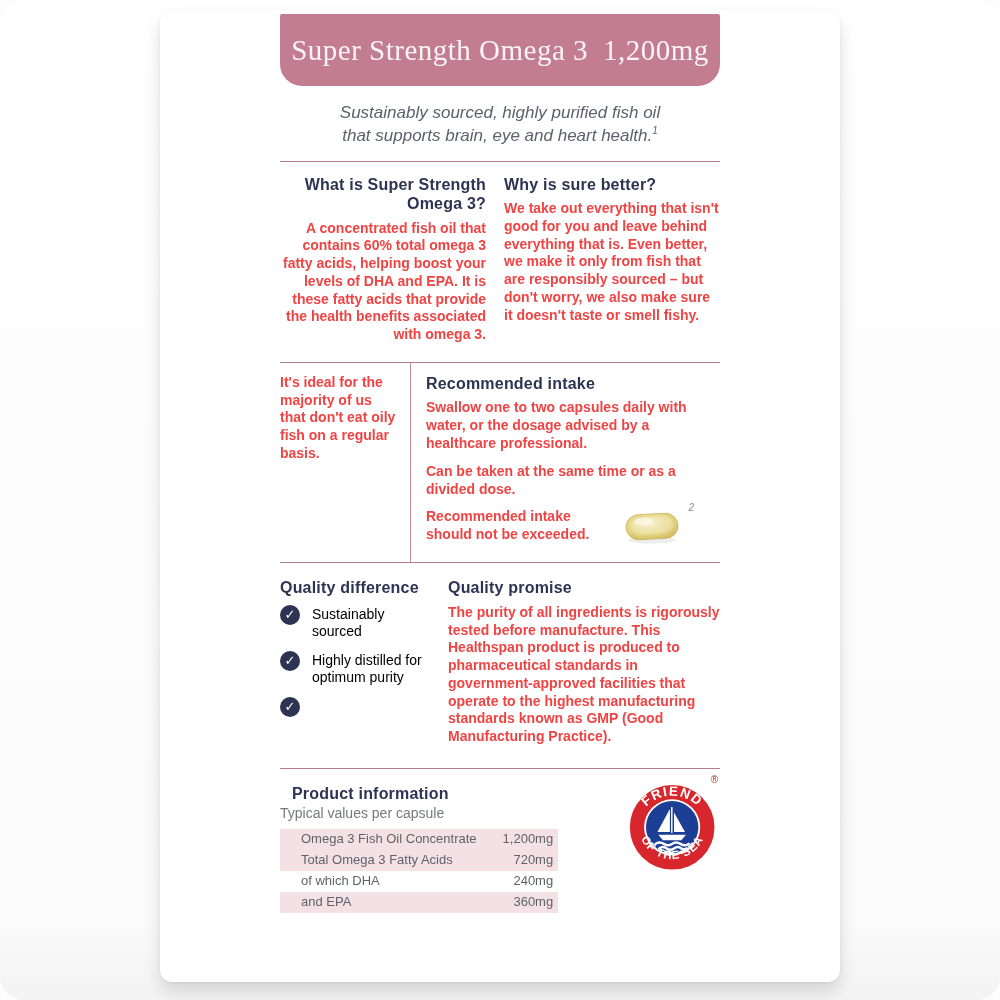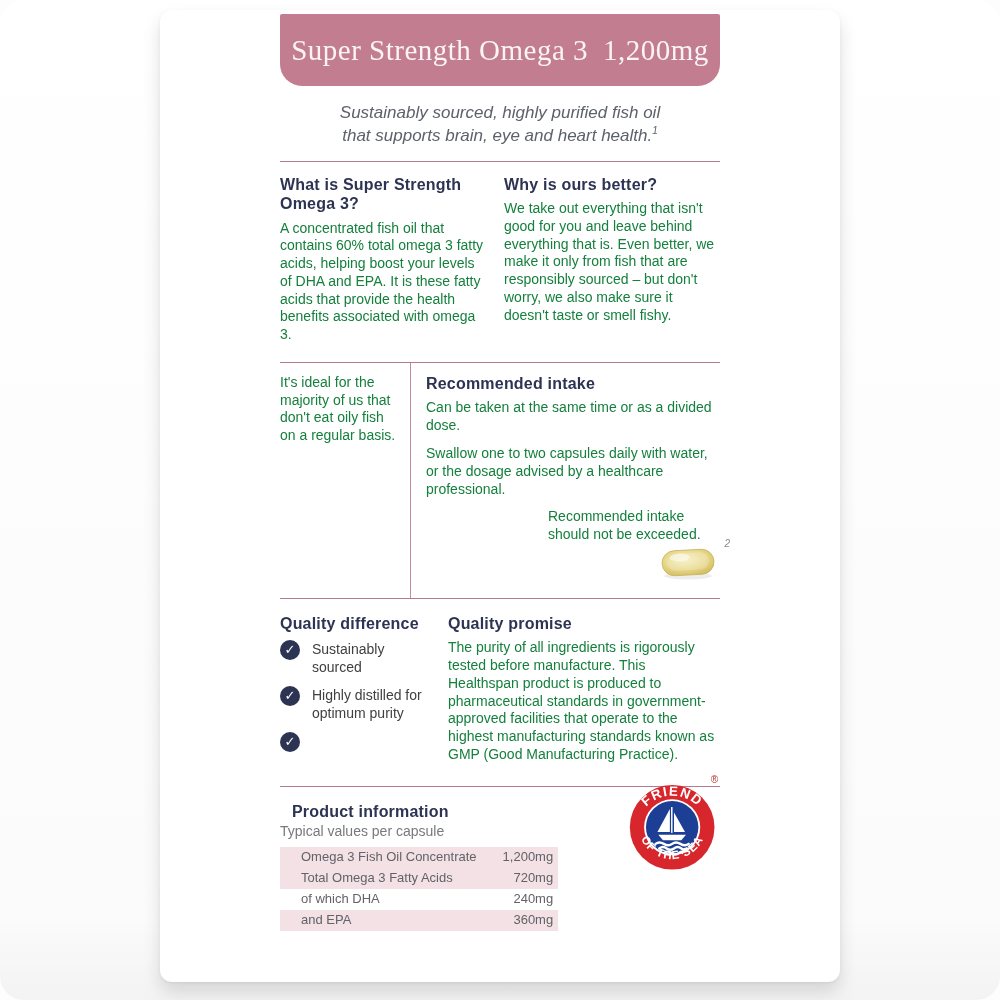--- a/index.html
+++ b/index.html
@@ -14,41 +14,41 @@
   .banner .t { font-family:"Liberation Serif", serif; font-weight:400; font-size:29px; color:#fbf4f5; letter-spacing:.5px; }
   .banner .dose { margin-left:15px; }
 
   .tagline { margin-top:16px; text-align:center; font-style:italic; color:#5d616b; font-size:17px; line-height:1.32; }
   .tagline sup { font-size:10px; }
 
   .rule { border:none; border-top:1.6px solid #b27b91; width:440px; }
   .r1 { margin-top:13px; } .r2 { margin-top:10px; } .r3 { margin-top:0px; } .r4 { margin-top:12px; }
 
   h3 { color:#2d3352; font-size:16px; line-height:1.22; font-weight:bold; margin-bottom:6px; letter-spacing:.2px; }
-  .body-txt { color:#15803d; font-size:14px; line-height:1.27; }
+  .body-txt { color:#ef4444; font-size:14px; line-height:1.27;font-weight:bold; }
 
   .sec1 { display:flex; justify-content:space-between; padding-top:13px; padding-bottom:8px; }
-  .sec1 .colL { width:206px; } .sec1 .colR { width:216px; }
+  .sec1 .colL { width:206px;text-align:right; } .sec1 .colR { width:216px; }
 
   .sec2 { display:flex; }
   .sec2 .colL { width:131px; border-right:1.6px solid #c48ba0; padding:11px 10px 12px 0; }
   .sec2 .colR { flex:1; padding:11px 0 12px 15px; }
   .sec2 p { margin-bottom:10px; }
-  .intake-row { display:flex; align-items:flex-end;flex-direction:column; }
+  .intake-row { display:flex; align-items:flex-start; }
   .intake-row .txt { width:172px; }
   .capsule-wrap { position:relative; margin-left:24px; margin-top:-2px; }
   .capsule-wrap sup { position:absolute; right:-10px; top:-4px; font-style:italic; font-size:10px; color:#8a8c90; }
 
   .sec3 { display:flex; padding-top:15px; padding-bottom:10px; }
   .sec3 .colL { width:168px; } .sec3 .colR { flex:1; }
   .check-list { margin-top:4px; }
   .check-item { display:flex; align-items:flex-start; margin-bottom:9px; }
   .check-icon { flex:0 0 20px; width:20px; height:20px; border-radius:50%; background:#2d3352; color:#ffffff;
                 font-size:13px; line-height:20px; text-align:center; margin-right:12px; margin-top:1px; }
-  .check-item .lbl { width:122px; color:#404040; font-size:14px; line-height:1.25; padding-top:2px; }
+  .check-item .lbl { width:122px; color:#000000; font-size:14px; line-height:1.25; padding-top:2px; }
 
   .prod-head { margin-top:15px; margin-bottom:2px;margin-left:12px; }
   .prod-sub { color:#77797d; font-size:14px; }
   .ptable { width:245px; margin-top:8px; border-collapse:collapse; }
   .ptable td { font-size:13px; color:#606367; padding:2px 5px 2px 21px; line-height:1.3; white-space:nowrap; }
   .ptable td.val { text-align:right; padding-right:5px; }
   .ptable tr.pink { background:#f3e1e6; }
 
   .fots-logo { position:absolute; left:468px; top:762px; width:92px; height:106px; }
 </style>
@@ -70,35 +70,35 @@
       </div>
 
       <hr class="rule r1">
 
       <div class="sec1">
         <div class="colL">
           <h3>What is Super Strength Omega 3?</h3>
           <div class="body-txt">A concentrated fish oil that contains 60% total omega 3 fatty acids, helping boost your levels of DHA and EPA. It is these fatty acids that provide the health benefits associated with omega 3.</div>
         </div>
         <div class="colR">
-          <h3>Why is ours better?</h3>
+          <h3>Why is sure better?</h3>
           <div class="body-txt">We take out everything that isn't good for you and leave behind everything that is. Even better, we make it only from fish that are responsibly sourced – but don't worry, we also make sure it doesn't taste or smell fishy.</div>
         </div>
       </div>
 
       <hr class="rule r2">
 
       <div class="sec2">
         <div class="colL">
           <div class="body-txt">It's ideal for the majority of us that don't eat oily fish on a regular basis.</div>
         </div>
         <div class="colR">
           <h3>Recommended intake</h3>
+          <p class="body-txt">Swallow one to two capsules daily with water, or the dosage advised by a healthcare professional.</p>
           <p class="body-txt">Can be taken at the same time or as a divided dose.</p>
-          <p class="body-txt">Swallow one to two capsules daily with water, or the dosage advised by a healthcare professional.</p>
           <div class="intake-row">
             <div class="body-txt txt">Recommended intake should not be exceeded.</div>
             <div class="capsule-wrap">
               <svg width="62" height="40" viewBox="0 0 62 40">
                 <defs>
                   <radialGradient id="capGrad" cx="45%" cy="38%" r="70%">
                     <stop offset="0%" stop-color="#f5eec0"></stop>
                     <stop offset="55%" stop-color="#e8da8e"></stop>
                     <stop offset="100%" stop-color="#d2ba5c"></stop>
                   </radialGradient>

